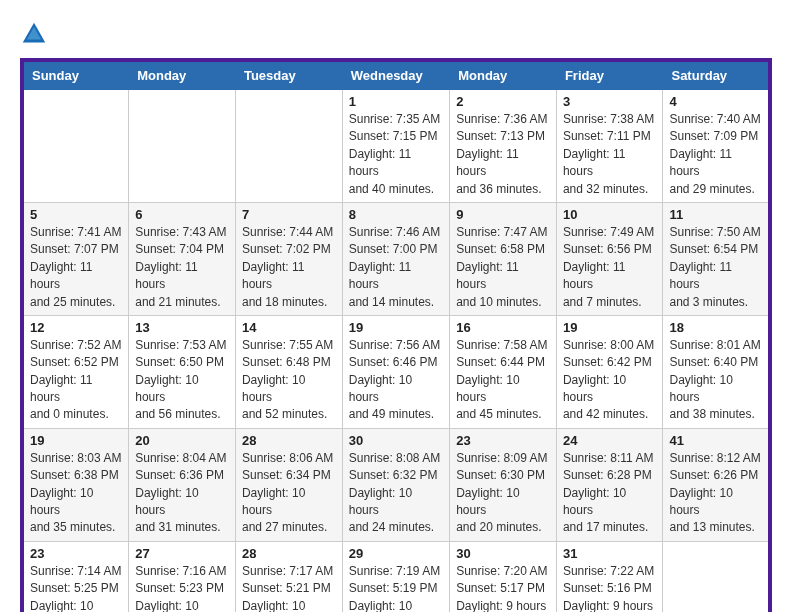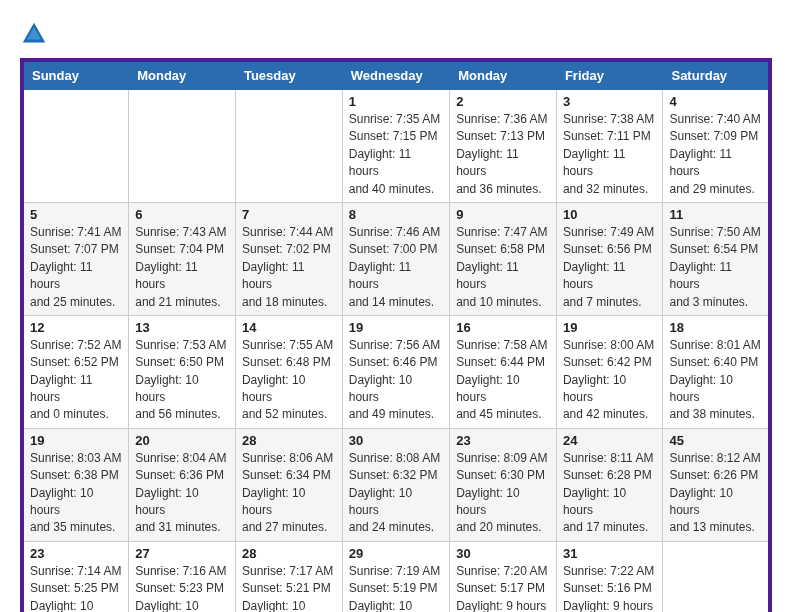--- a/index.html
+++ b/index.html
@@ -228,21 +228,21 @@
         </td>
         <td>
           <span class="day-number">23</span>
           <div class="day-info">Sunrise: 8:09 AM<br>Sunset: 6:30 PM<br>Daylight: 10 hours<br>and 20 minutes.</div>
         </td>
         <td>
           <span class="day-number">24</span>
           <div class="day-info">Sunrise: 8:11 AM<br>Sunset: 6:28 PM<br>Daylight: 10 hours<br>and 17 minutes.</div>
         </td>
         <td>
-          <span class="day-number">45</span>
+          <span class="day-number">41</span>
           <div class="day-info">Sunrise: 8:12 AM<br>Sunset: 6:26 PM<br>Daylight: 10 hours<br>and 13 minutes.</div>
         </td>
       </tr>
       <tr>
         <td>
           <span class="day-number">23</span>
           <div class="day-info">Sunrise: 7:14 AM<br>Sunset: 5:25 PM<br>Daylight: 10 hours<br>and 10 minutes.</div>
         </td>
         <td>
           <span class="day-number">27</span>

